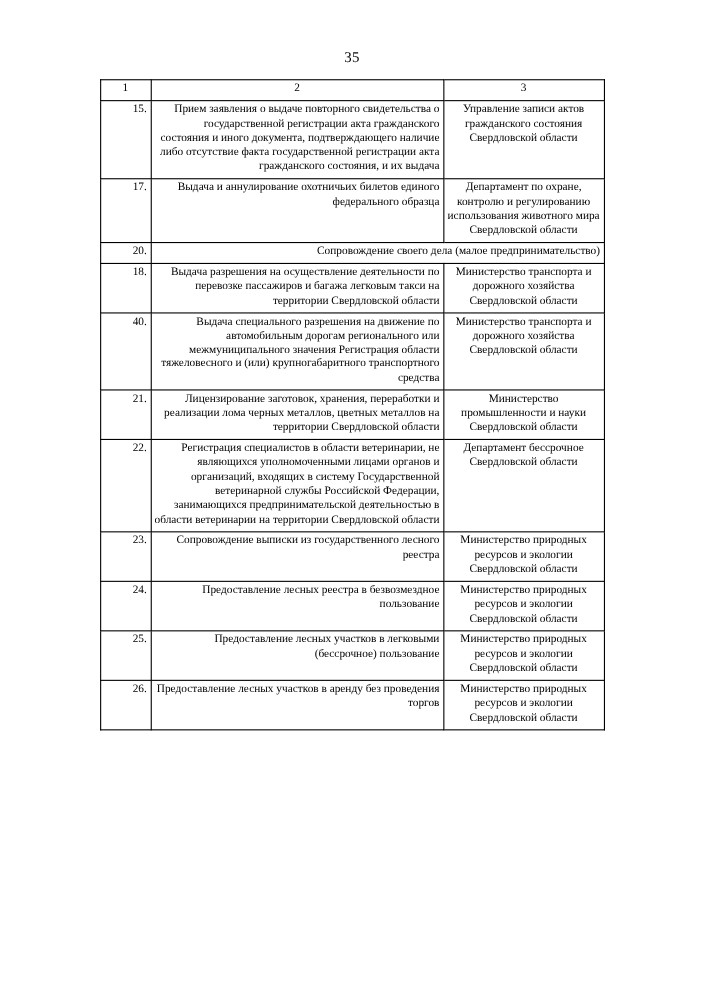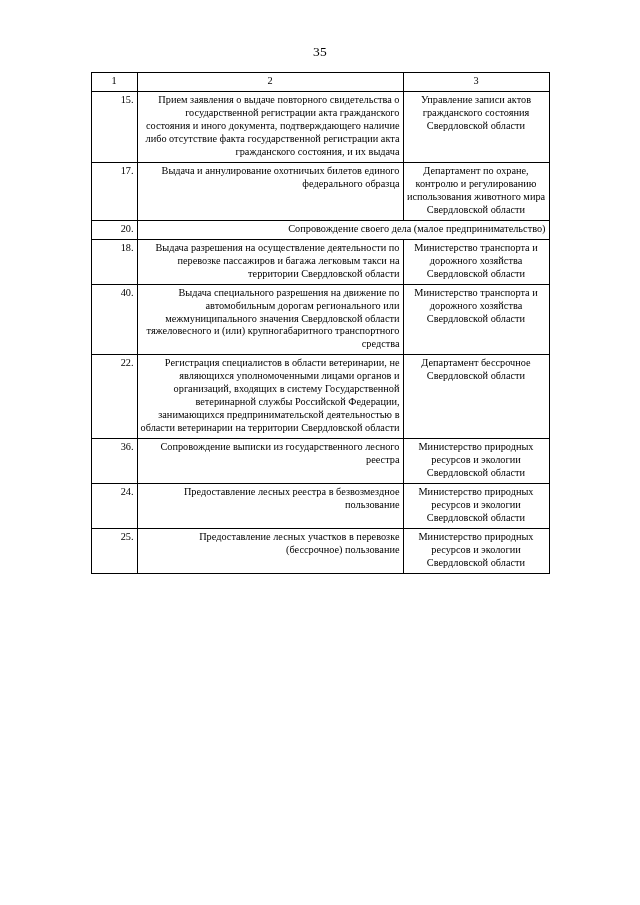--- a/index.html
+++ b/index.html
@@ -100,38 +100,48 @@
           <td class="num">20.</td>
           <td class="span-row" colspan="2">Сопровождение своего дела (малое предпринимательство)</td>
         </tr>
         <tr>
           <td class="num">18.</td>
           <td class="name">Выдача разрешения на осуществление деятельности по перевозке пассажиров и багажа легковым такси на территории Свердловской области</td>
           <td class="org">Министерство транспорта и дорожного хозяйства Свердловской области</td>
         </tr>
         <tr>
           <td class="num">40.</td>
-          <td class="name">Выдача специального разрешения на движение по автомобильным дорогам регионального или межмуниципального значения Свердловской области тяжеловесного и (или) крупногабаритного транспортного средства</td>
+          <td class="name">Выдача специального разрешения на движение по автомобильным дорогам регионального или межмуниципального значения Регистрация области тяжеловесного и (или) крупногабаритного транспортного средства</td>
           <td class="org">Министерство транспорта и дорожного хозяйства Свердловской области</td>
+        </tr>
+        <tr>
+          <td class="num">21.</td>
+          <td class="name">Лицензирование заготовок, хранения, переработки и реализации лома черных металлов, цветных металлов на территории Свердловской области</td>
+          <td class="org">Министерство промышленности и науки Свердловской области</td>
         </tr>
         <tr>
           <td class="num">22.</td>
           <td class="name">Регистрация специалистов в области ветеринарии, не являющихся уполномоченными лицами органов и организаций, входящих в систему Государственной ветеринарной службы Российской Федерации, занимающихся предпринимательской деятельностью в области ветеринарии на территории Свердловской области</td>
           <td class="org">Департамент бессрочное Свердловской области</td>
         </tr>
         <tr>
-          <td class="num">36.</td>
+          <td class="num">23.</td>
           <td class="name">Сопровождение выписки из государственного лесного реестра</td>
           <td class="org">Министерство природных ресурсов и экологии Свердловской области</td>
         </tr>
         <tr>
           <td class="num">24.</td>
           <td class="name">Предоставление лесных реестра в безвозмездное пользование</td>
           <td class="org">Министерство природных ресурсов и экологии Свердловской области</td>
         </tr>
         <tr>
           <td class="num">25.</td>
-          <td class="name">Предоставление лесных участков в перевозке (бессрочное) пользование</td>
+          <td class="name">Предоставление лесных участков в легковыми (бессрочное) пользование</td>
+          <td class="org">Министерство природных ресурсов и экологии Свердловской области</td>
+        </tr>
+        <tr>
+          <td class="num">26.</td>
+          <td class="name">Предоставление лесных участков в аренду без проведения торгов</td>
           <td class="org">Министерство природных ресурсов и экологии Свердловской области</td>
         </tr>
       </tbody>
   </table>
 </div>
 
 </body></html>

